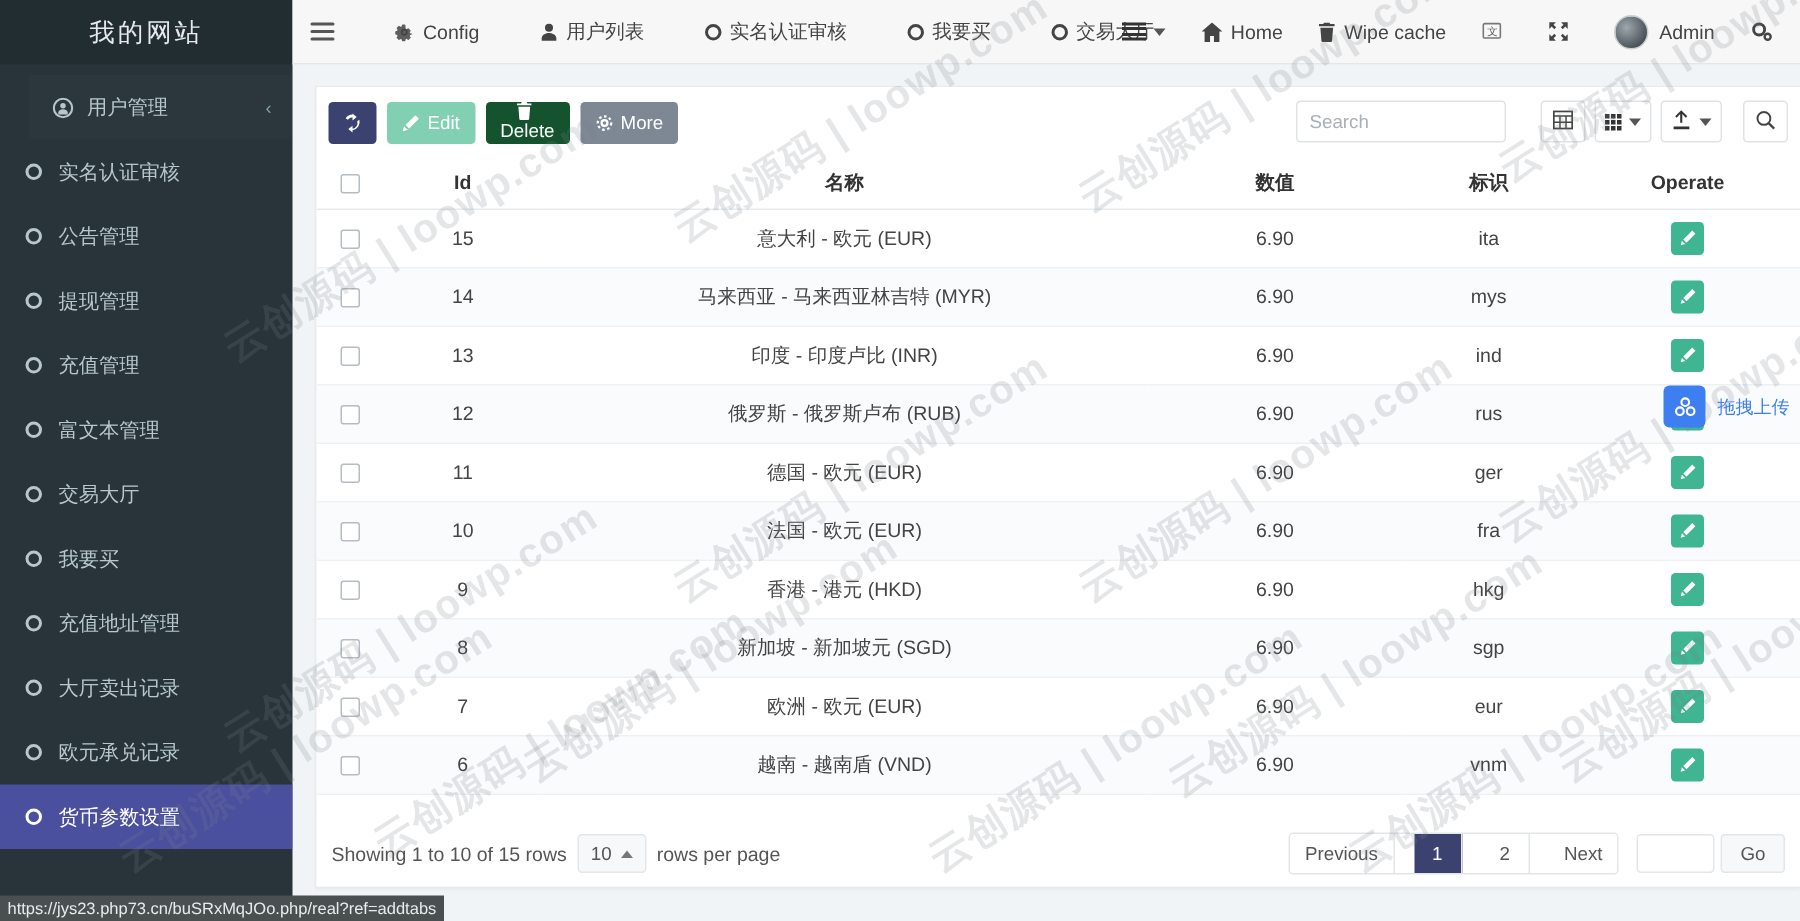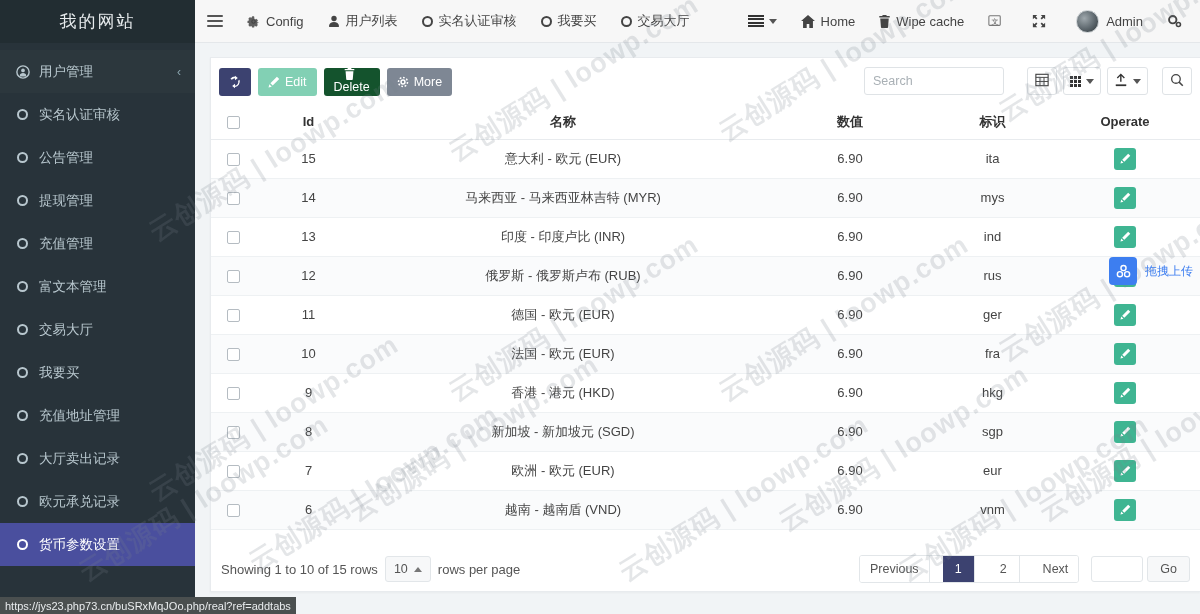--- a/index.html
+++ b/index.html
@@ -53,21 +53,21 @@
     display: flex; align-items: center;
     padding-left: 14px;
     color: #b8c7ce;
     font-size: 13.5px;
     cursor: pointer;
   }
   .menu-item.active {
     background: #4a4f9e;
     color: #fff;
   }
-  .menu-item.open-parent { background: rgba(255,255,255,0.02); }
+  .menu-item.open-parent { background: rgba(255,255,255,0.02); margin-left: 19px; }
   .mi-icon {
     width: 17px; height: 17px;
     margin-right: 8px;
     display: inline-flex; align-items: center; justify-content: center;
     flex: none;
   }
   .circ {
     width: 11px; height: 11px;
     border: 2px solid currentColor;
     border-radius: 50%;
@@ -83,21 +83,21 @@
   .content { position: absolute; left: 195px; top: 0; right: 0; bottom: 0; }
 
   .navbar {
     height: 43px;
     background: #f7f7f7;
     border-bottom: 1px solid #e4e7ea;
     display: flex; align-items: center;
     position: relative;
     z-index: 30;
   }
-  .nav-left { display: flex; align-items: flex-start; flex: 1; min-width: 0; }
+  .nav-left { display: flex; align-items: flex-start; flex: 1; min-width: 0; gap: 16px; }
   .nav-right { display: flex; align-items: center; }
   .nav-btn {
     display: flex; align-items: center;
     height: 43px;
     padding: 0 12px;
     color: #444;
     font-size: 13px;
     white-space: nowrap;
     cursor: pointer;
   }

